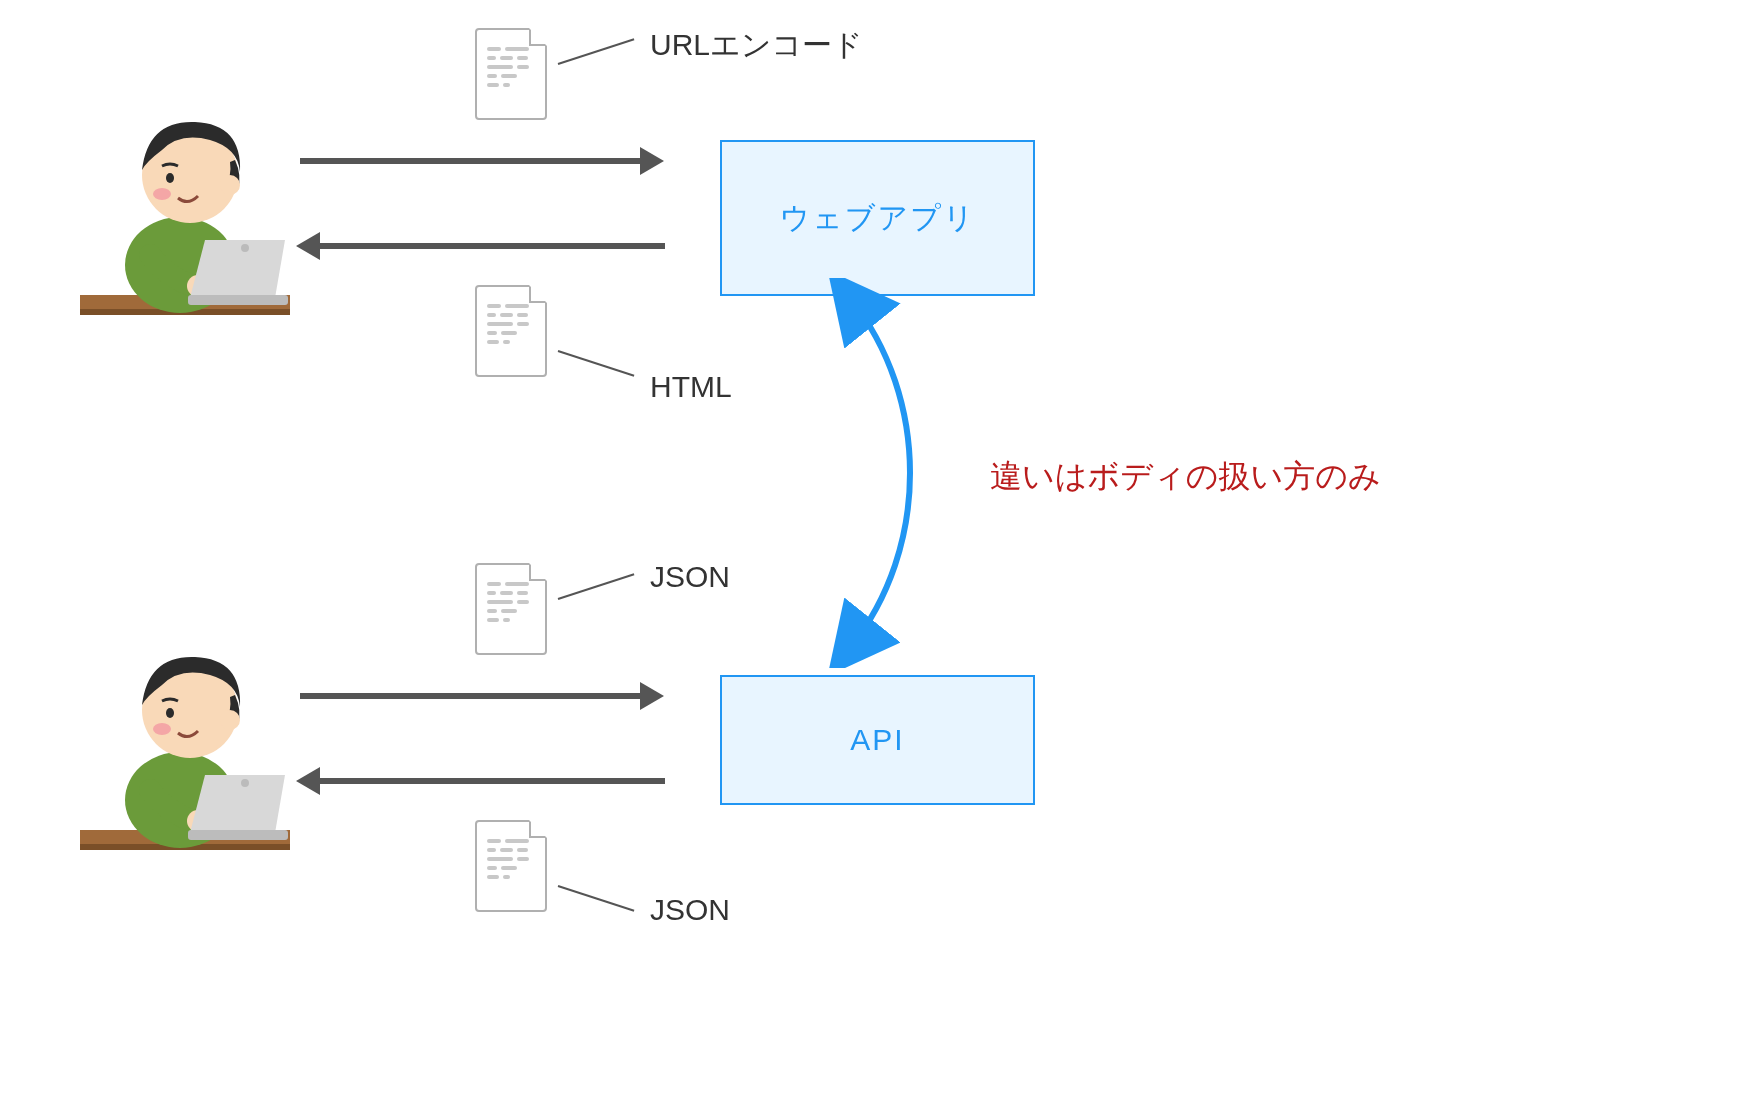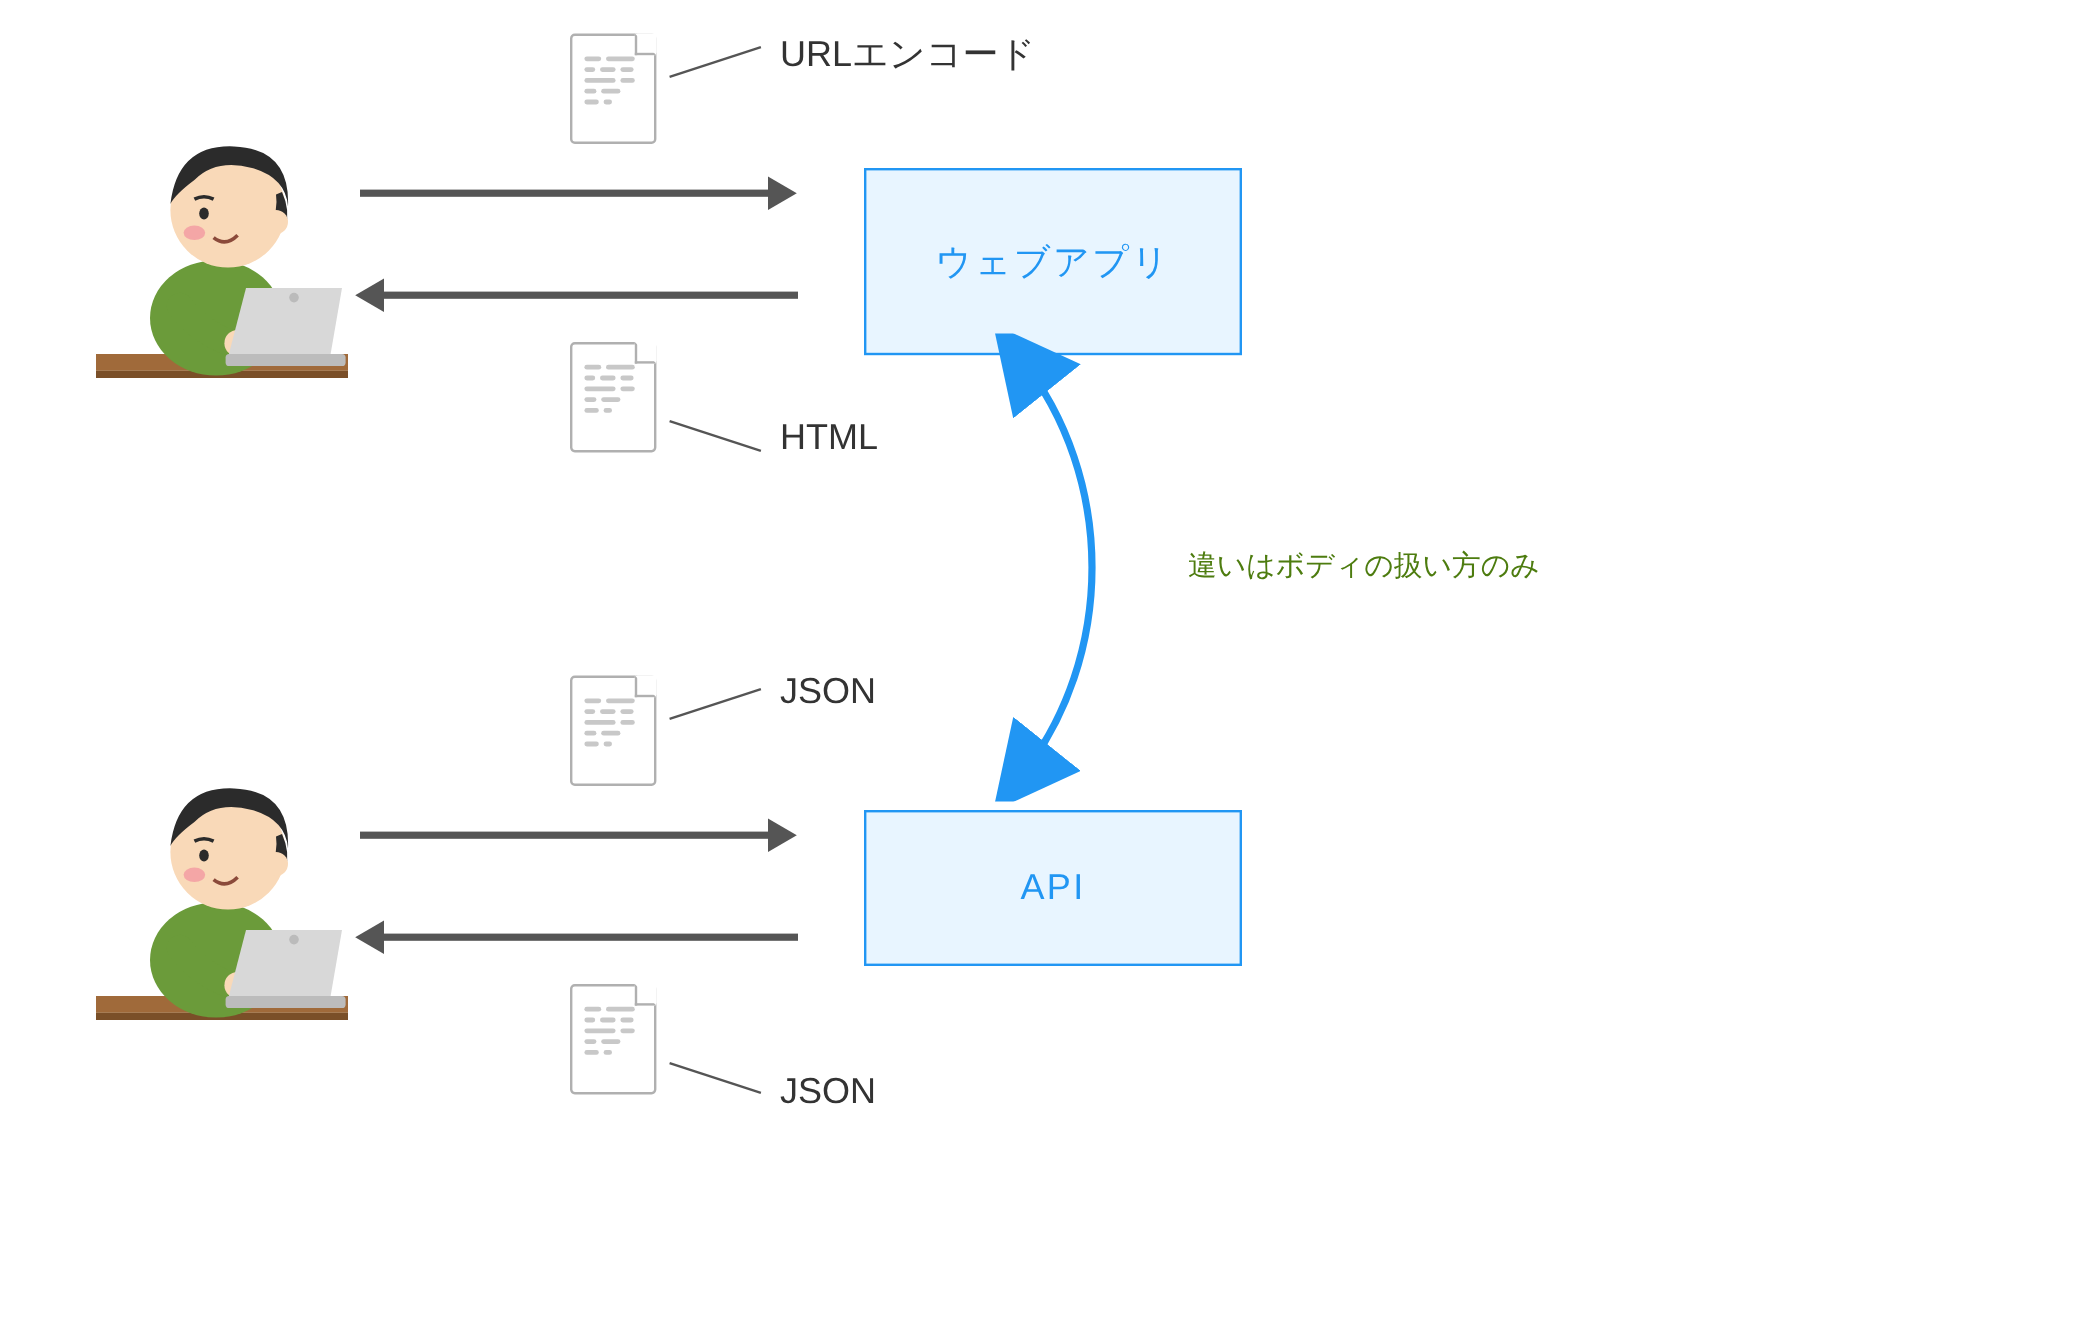--- a/index.html
+++ b/index.html
@@ -21,21 +21,21 @@
     display: flex;
     align-items: center;
     justify-content: center;
     font-size: 30px;
     color: #2196f3;
     letter-spacing: 2px;
   }
 
   
   .label-dark { font-size: 30px; color: #333; }
-  .label-blue { font-size: 24px; color: #4d7c0f; }
+  .label-blue { font-size: 32px; color: #b91c1c; }
 
   
   .arrow-line {
     background: #555;
     height: 6px;
   }
   .arrow-head-right {
     width: 0; height: 0;
     border-top: 14px solid transparent;
     border-bottom: 14px solid transparent;
@@ -173,21 +173,21 @@
         <div class="doc-seg" style="width:20%"></div>
         <div class="doc-seg" style="width:35%"></div>
       </div>
     <div class="doc-row">
         <div class="doc-seg" style="width:25%"></div>
         <div class="doc-seg" style="width:15%"></div>
       </div>
   </div>
 </div>
 <div class="abs connector" style="left:558px; top:350px; width:80px; transform:rotate(18deg);"></div>
-<span class="abs label-dark" style="left:650px; top:348px;">HTML</span>
+<span class="abs label-dark" style="left:650px; top:370px;">HTML</span>
 
 <svg class="abs" style="left:790px; top:278px;" width="180" height="390">
   <defs>
     <marker id="ah1" markerWidth="14" markerHeight="14" refX="6" refY="6" orient="auto">
       <path d="M0,0 L12,6 L0,12 Z" fill="#2196f3"></path>
     </marker>
     <marker id="ah2" markerWidth="14" markerHeight="14" refX="6" refY="6" orient="auto-start-reverse">
       <path d="M0,0 L12,6 L0,12 Z" fill="#2196f3"></path>
     </marker>
   </defs>

